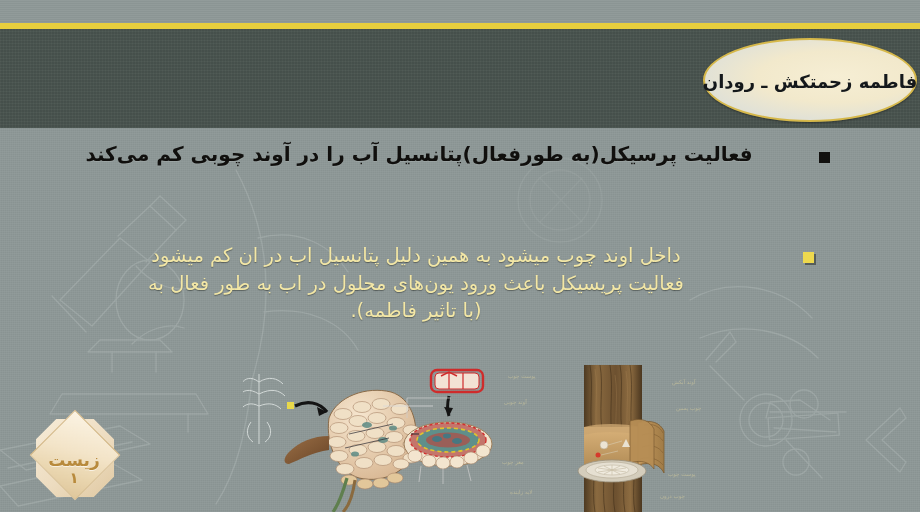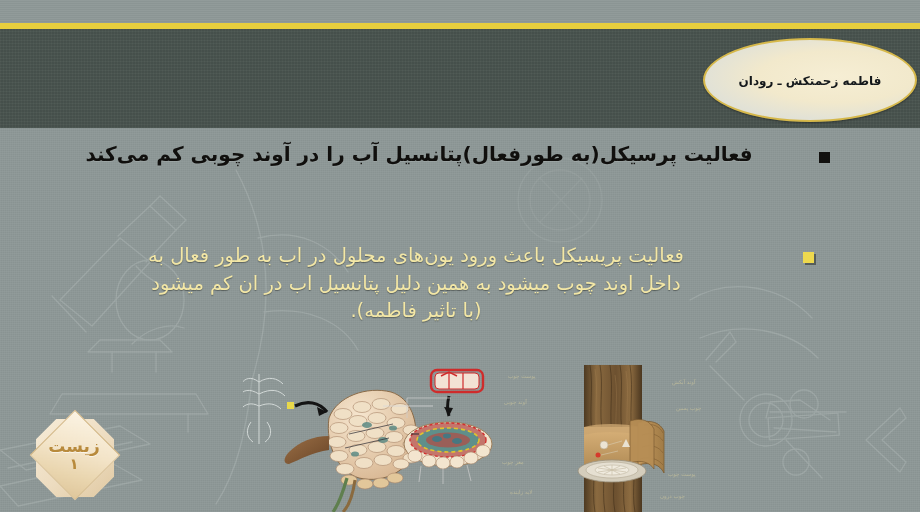--- a/index.html
+++ b/index.html
@@ -53,21 +53,21 @@
   
   .author-badge{
     position:absolute;left:703px;top:38px;width:210px;height:80px;
     border-radius:50%;
     background:radial-gradient(ellipse at 62% 46%, #f6eed4 0%, #f2e9cc 42%, #e2e2d6 70%, #d9dad0 100%);
     border:2px solid #d6b84a;
     box-shadow:0 1px 2px rgba(0,0,0,.35);
     display:flex;align-items:center;justify-content:center;
   }
   .author-badge .name{
-    font-size:12px;font-weight:bold;color:#14181b;
+    font-size:18px;font-weight:bold;color:#14181b;
     letter-spacing:0px;white-space:nowrap;
     transform:translateY(1px);
   }
 
   
   .content{
     position:absolute;left:0;top:128px;width:856px;height:384px;
   }
 
   .bullet-row{
@@ -114,21 +114,21 @@
     clip-path:polygon(26% 0,74% 0,100% 26%,100% 74%,74% 100%,26% 100%,0 74%,0 26%);
     box-shadow:4px 5px 5px rgba(0,0,0,.30);
   }
   .logo .diamond{
     position:absolute;left:13px;top:8px;width:62px;height:62px;
     background:linear-gradient(150deg,#fbf3e3 0%,#f3e4c8 45%,#e9d5ae 75%,#dfc79c 100%);
     transform:rotate(45deg);
     border:1px solid rgba(200,170,120,.65);
   }
   .logo .logo-text{
-    position:absolute;left:0;top:0;width:94px;height:88px;
+    position:absolute;left:0;top:14px;width:94px;height:88px;
     display:flex;flex-direction:column;align-items:center;justify-content:center;
     transform:translate(-3px,-4px);
   }
   .logo .logo-main{
     font-size:17px;font-weight:bold;color:#b88a3c;line-height:1;
     text-shadow:0 1px 0 rgba(255,255,255,.6);
   }
   .logo .logo-num{
     font-size:15px;font-weight:bold;color:#b88a3c;line-height:1.1;
     margin-top:1px;
@@ -232,22 +232,22 @@
 
   <div class="content">
 
     <div class="bullet-row" id="q-block">
       <span class="marker"></span>
       <span class="txt">فعالیت پرسیکل(به طورفعال)پتانسیل آب را در آوند چوبی کم می‌کند</span>
     </div>
 
     <div class="bullet-row" id="a-block">
       <span class="marker"></span>
+      <span class="txt">داخل اوند چوب میشود به همین دلیل پتانسیل اب در ان کم میشود</span>
       <span class="txt">فعالیت پریسیکل باعث ورود یون‌های محلول در اب  به طور فعال به</span>
-      <span class="txt">داخل اوند چوب میشود به همین دلیل پتانسیل اب در ان کم میشود</span>
       <span class="txt">(با تاثیر فاطمه).</span>
     </div>
 
   </div>
 
   <div class="logo">
     <div class="oct"></div>
     <div class="diamond"></div>
     <div class="logo-text">
       <span class="logo-main">زیست</span>

